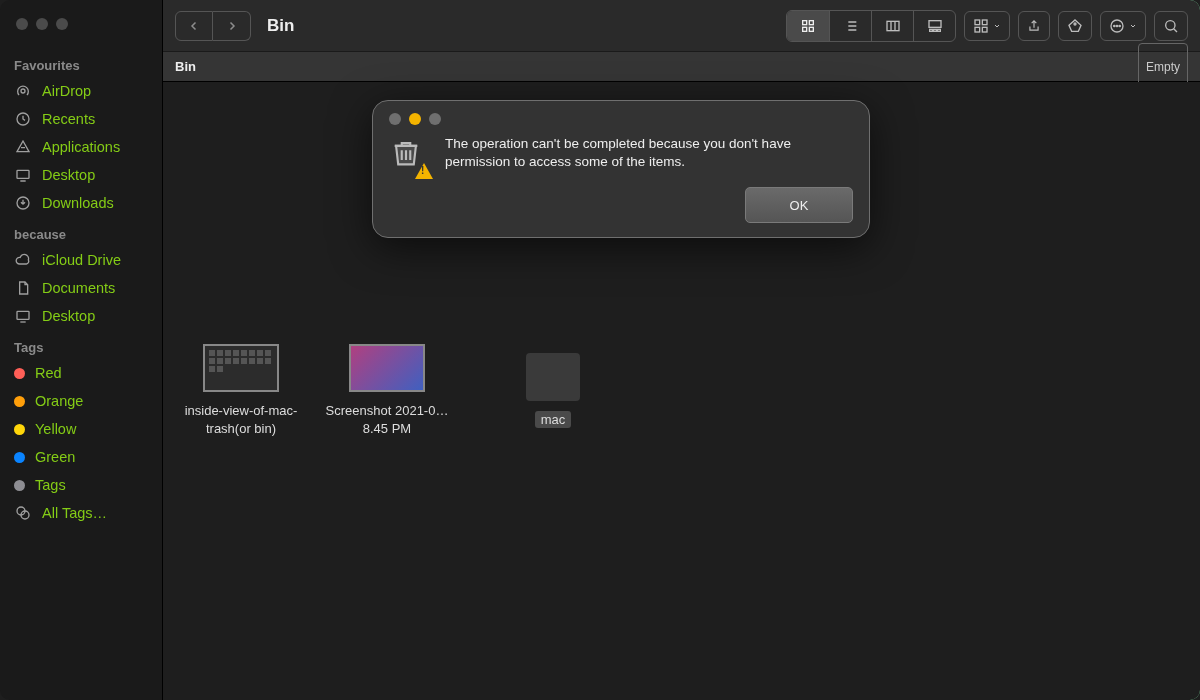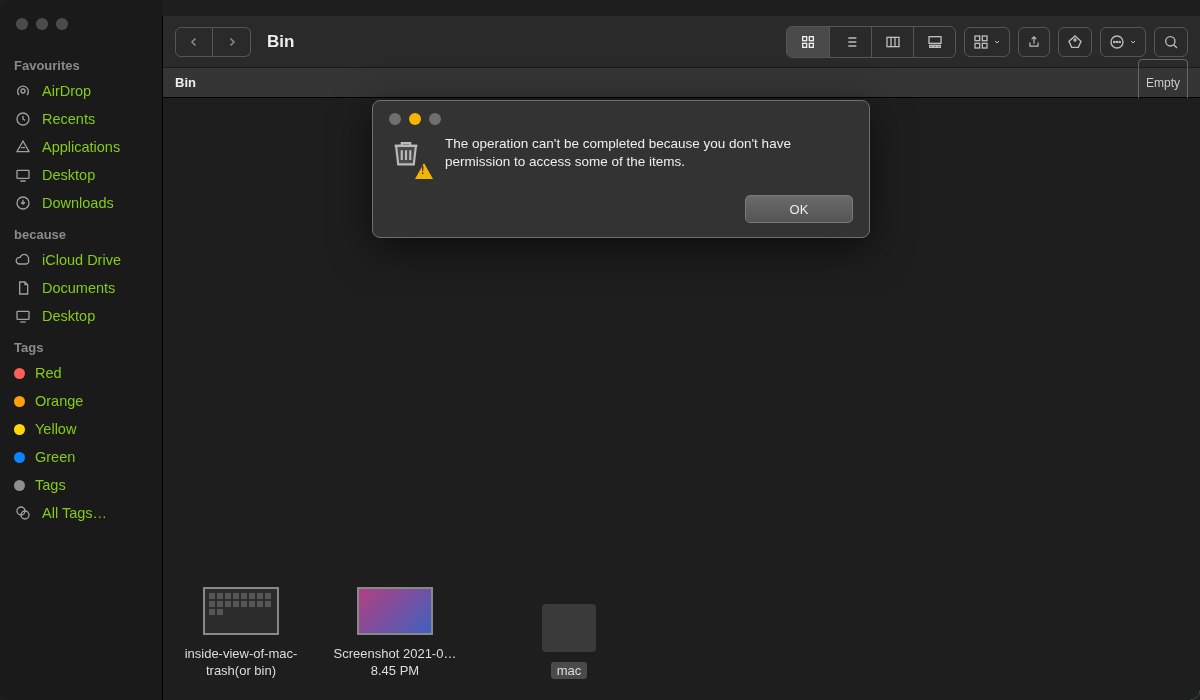--- a/index.html
+++ b/index.html
@@ -30,21 +30,21 @@
   }
   .side-item {
     display:flex; align-items:center; gap:10px;
     padding: 6px 14px;
     color:#84cc16; font-size:14.5px;
     cursor:default;
   }
   .side-icon { width:18px; display:inline-flex; justify-content:center; color:#9f9f9f; }
   .tag-dot { width:11px; height:11px; border-radius:50%; }
   
-  .main { flex:1; display:flex; flex-direction:column; background:#86efac; border-left:1px solid #000;margin-top:16px; }
+  .main { flex:1; display:flex; flex-direction:column; background:#86efac; border-left:1px solid #000; }
   .toolbar {
     height:52px; display:flex; align-items:center;
     padding: 0 12px; gap:8px;
     background:#2a2a2a;
     border-bottom:1px solid #1a1a1a;
   }
   .nav-btn {
     width:38px; height:30px; border:1px solid #555; border-radius:6px;
     display:inline-flex; align-items:center; justify-content:center;
     color:#8c8c8c; background:transparent;
@@ -70,21 +70,21 @@
   }
   .locbar {
     height:30px; background:#353535; display:flex; align-items:center;
     padding:0 12px; font-size:13px; font-weight:600; color:#eee;
     border-bottom:1px solid #000;
   }
   .empty-btn {
     margin-left:auto; border:1px solid #666; border-radius:4px;
     font-size:12px; padding:16px 7px; color:#ccc; background:transparent;
   }
-  .content { flex:1; background:#1e1e1e; display:flex; align-items:flex-end; padding:20px 8px; gap:14px; }
+  .content { flex:1; background:#1e1e1e; display:flex; align-items:center; padding:20px 8px; gap:6px; }
   .file-item { width:140px; text-align:center; color:#ddd; font-size:13px; }
   .thumb {
     width:76px; height:48px; margin:0 auto 10px; border:2px solid #888;
     background:#2c2c2c;
     display:flex; flex-wrap:wrap; padding:4px; gap:2px;
     align-content:flex-start;
   }
   .thumb span { width:6px; height:6px; background:#555; }
   .thumb2 {
     width:76px; height:48px; margin:0 auto 10px; border:2px solid #888;
@@ -92,21 +92,21 @@
   }
   .file-tag { margin-left:20px; }
   .file-tag .thumb3 {
     width:54px; height:48px; margin:0 auto 10px; background:#3a3a3a; border-radius:4px;
   }
   .caption { line-height:1.35; word-break:break-word; }
   
   .dialog {
     position:absolute; left:372px; top:100px;
     width:498px; background:#333; border:1px solid #6f6f6f;
-    border-radius:8px; box-shadow:0 10px 40px rgba(0,0,0,.6);
+    border-radius:16px; box-shadow:0 10px 40px rgba(0,0,0,.6);
     padding:12px 16px 14px; color:#eee;
   }
   .dialog .d-traffic { display:flex; gap:8px; }
   .d-dot { width:12px; height:12px; border-radius:50%; }
   .d-body { display:flex; gap:16px; padding-top:10px; }
   .d-icon { position:relative; width:40px; height:40px; }
   .trash-svg { width:34px; height:36px; }
   .warn-badge {
     position:absolute; right:-4px; bottom:-4px;
     width:0; height:0;
@@ -114,24 +114,24 @@
     border-right:9px solid transparent;
     border-bottom:16px solid #f4b400;
   }
   .warn-badge::after {
     content:"!"; position:absolute; left:-3px; top:2px;
     font-size:10px; font-weight:700; color:#333;
   }
   .d-msg { font-size:13.5px; line-height:1.35; flex:1; }
   .d-actions { display:flex; justify-content:flex-end; padding-top:12px; }
   .ok-btn {
-    width:108px; height:28px; border-radius:5px;
+    width:108px; height:36px; border-radius:5px;
     background: linear-gradient(#6a6a6a,#555);
     border:1px solid #7a7a7a; color:#eee; font-size:13px; text-align:left;
-    display:inline-flex; align-items:center; justify-content:center;margin-top:8px;
+    display:inline-flex; align-items:center; justify-content:center;
   }
   svg { display:block; }
 </style>
 </head>
 <body>
 
 <div class="window">
   <aside class="sidebar">
     <div class="traffic">
       <span class="tl-dot"></span>

